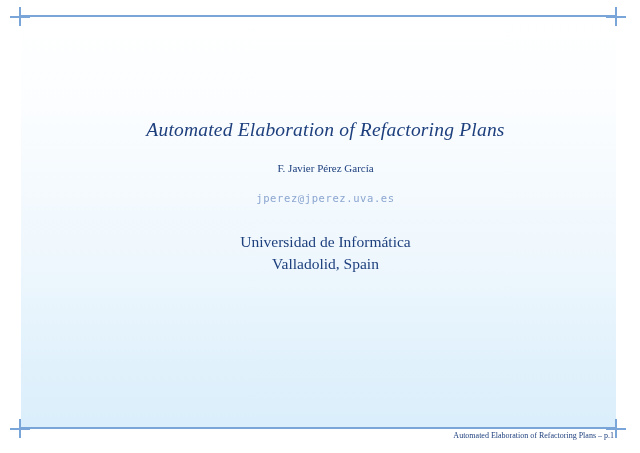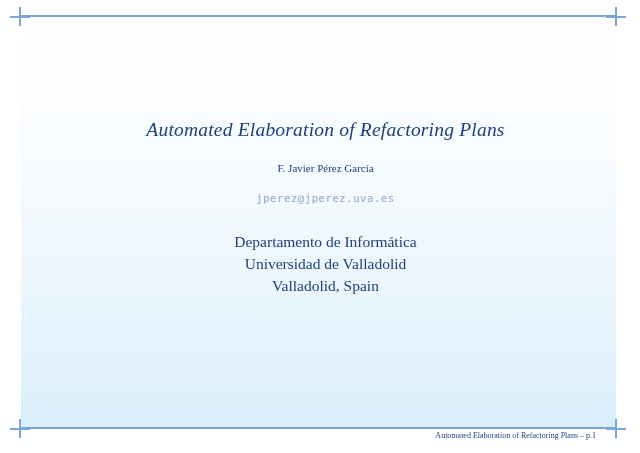--- a/index.html
+++ b/index.html
@@ -79,21 +79,21 @@
     color: #8ca6d0;
   }
   .affiliation {
     top: 231px;
     font-size: 15.5px;
     line-height: 22px;
   }
   .footer {
     position: absolute;
     top: 431px;
-    right: 44px;
+    right: 26px;
     font-size: 8px;
     color: #1d3f7d;
   }
 </style>
 </head>
 <body>
 
 <div class="page">
 
   <div class="slide"></div>
@@ -107,21 +107,20 @@
   <div class="crop br"></div>
 
   <main>
     <h1 class="centered title">Automated Elaboration of Refactoring Plans</h1>
 
     <div class="centered author">F. Javier Pérez García</div>
 
     <div class="centered email">jperez@jperez.uva.es</div>
 
     <div class="centered affiliation">
-      <div>Departamento de Informática</div>
-      <div>Universidad de Valladolid</div>
+      <div>Universidad de Informática</div>
       <div>Valladolid, Spain</div>
     </div>
   </main>
 
   <div class="footer">Automated Elaboration of Refactoring Plans – p.1</div>
 
 </div>
 
 </body></html>

